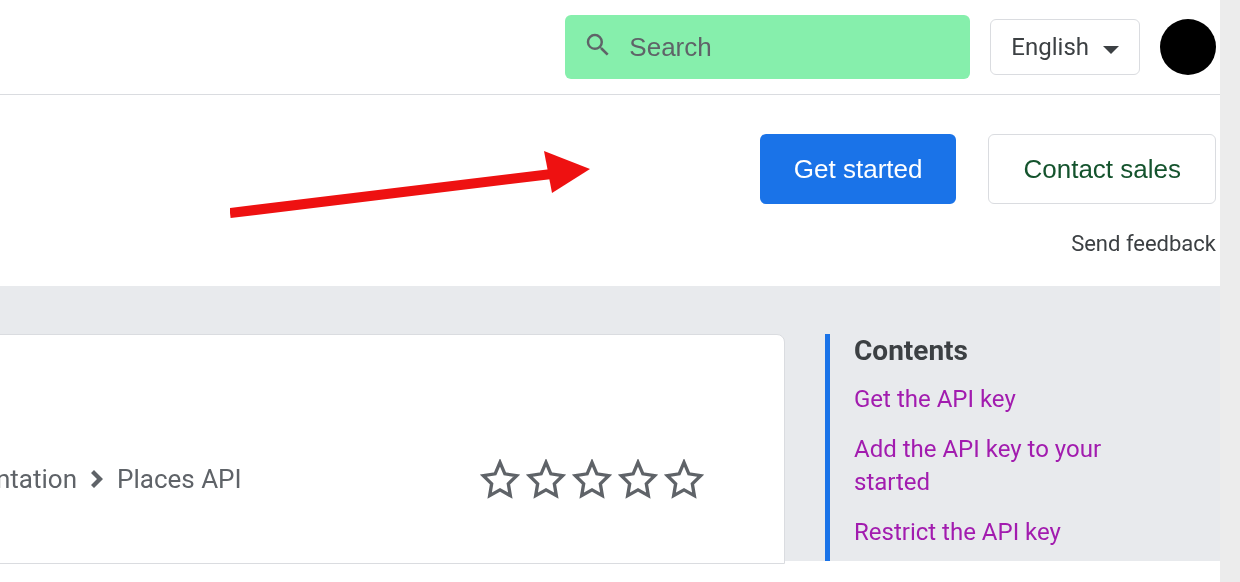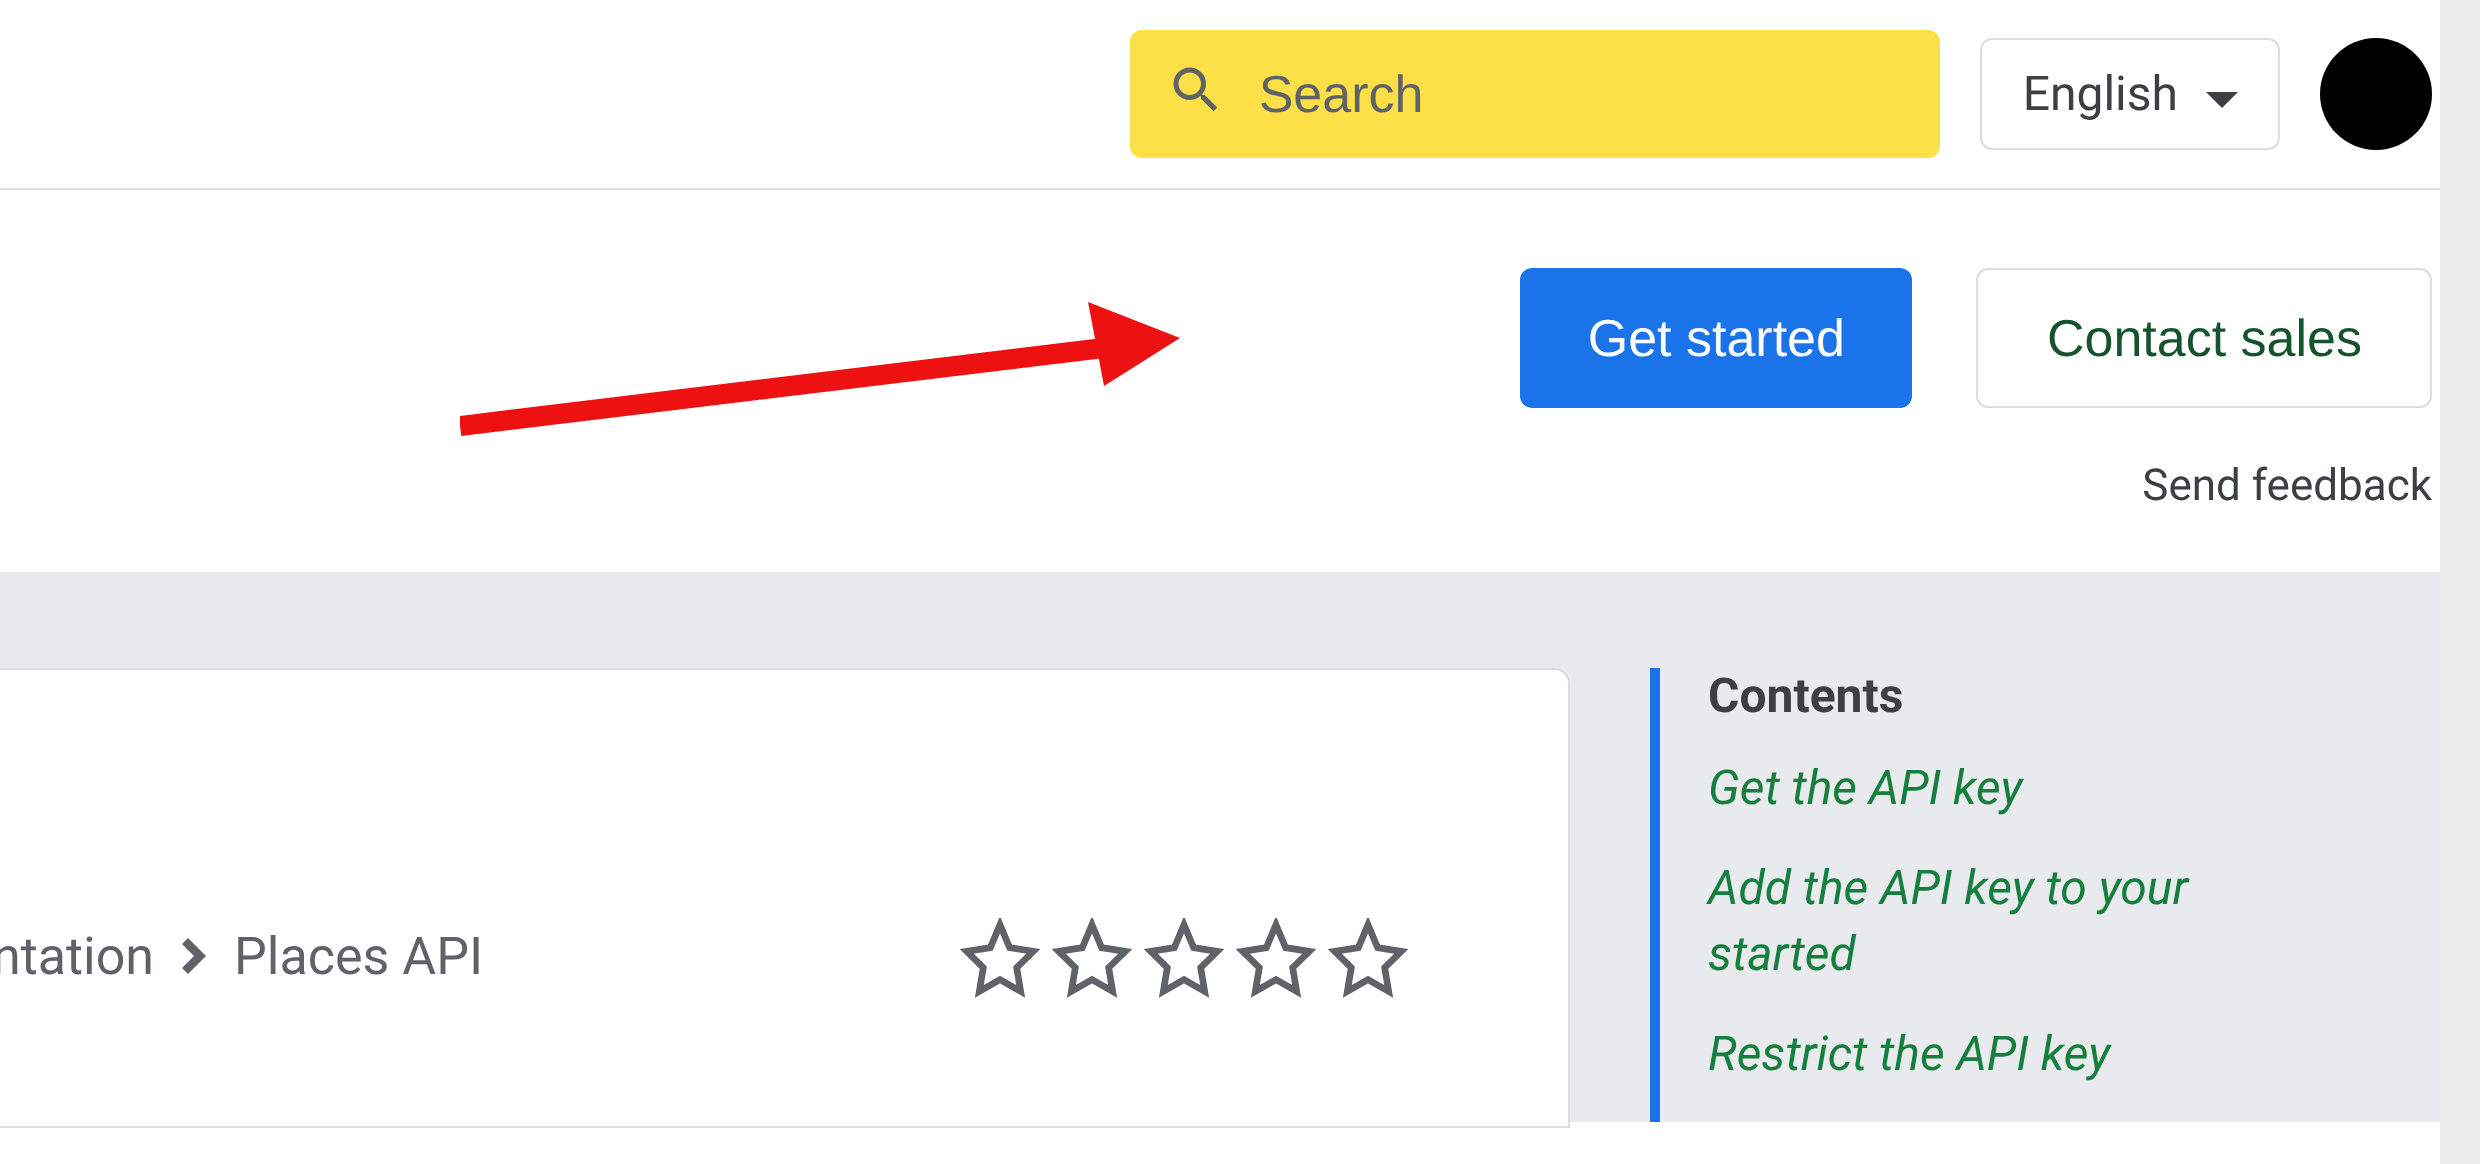--- a/index.html
+++ b/index.html
@@ -19,21 +19,21 @@
       justify-content: flex-end;
       padding: 12px 24px;
       gap: 20px;
       border-bottom: 1px solid #dadce0;
       height: 95px;
     }
     
     .search-box {
       display: flex;
       align-items: center;
-      background: #fde047;
+      background: #86efac;
       border-radius: 6px;
       padding: 0 18px;
       height: 64px;
       width: 405px;
     }
     .search-box svg { flex-shrink: 0; }
     .search-input {
       border: none;
       background: transparent;
       font-size: 26px;
@@ -145,32 +145,31 @@
       margin-right: 40px;
     }
     .star-icon svg { display: block; }
     
     .toc {
       border-left: 5px solid #1a73e8;
       padding-left: 24px;
       width: 330px;
     }
     .toc-title {
-      font-size: 24px;
+      font-size: 28px;
       font-weight: 700;
       color: #3c4043;
       margin-bottom: 16px;
     }
     .toc-item {
       font-size: 24px;
-      color: #15803d;
+      color: #a21caf;
       margin-bottom: 18px;
       line-height: 1.35;
       cursor: pointer;
-      font-style: italic;
     }
     
     
     .arrow-annotation {
       position: absolute;
       left: 230px;
       top: 145px;
       pointer-events: none;
     }
     

